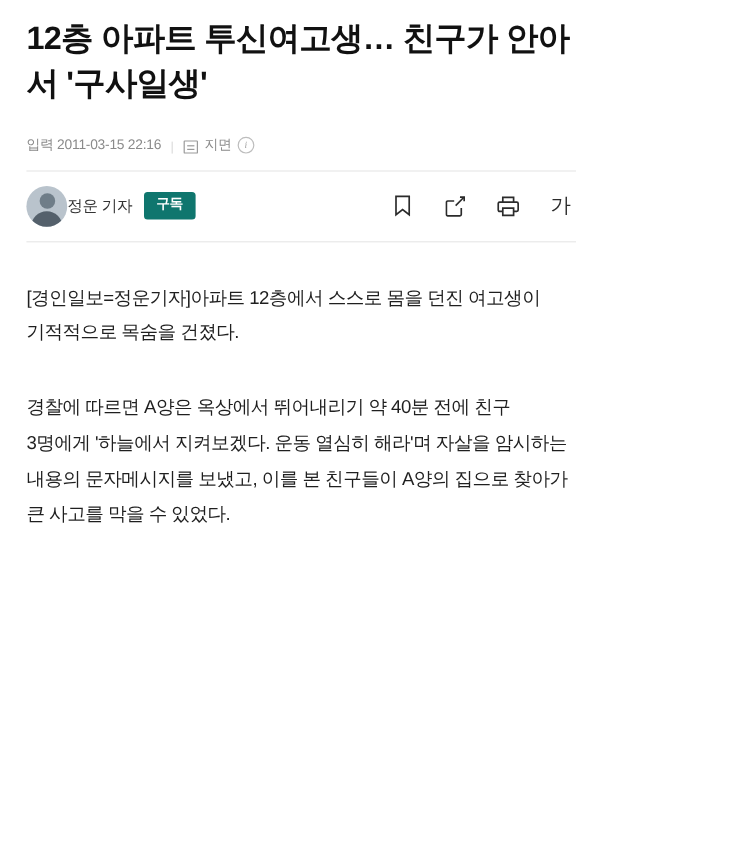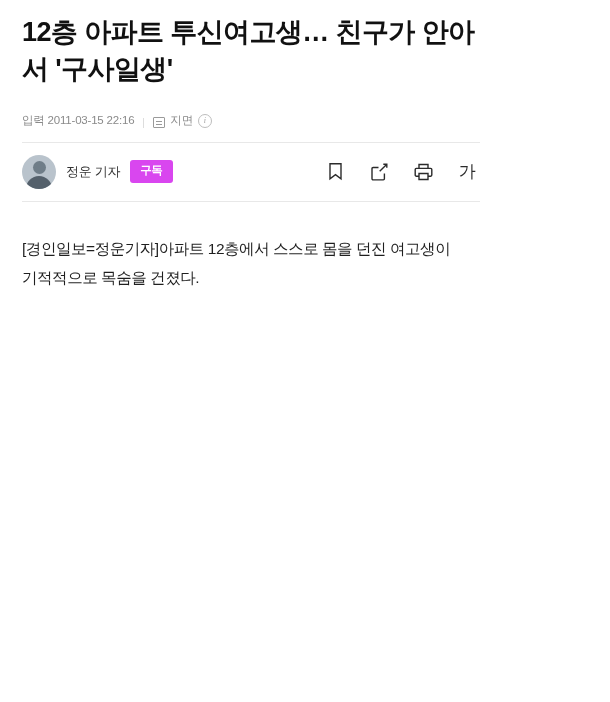--- a/index.html
+++ b/index.html
@@ -133,26 +133,25 @@
     width: 26px;
     height: 16px;
     border-radius: 13px 13px 0 0;
     background: #54606b;
     left: 4px;
     top: 21px;
   }
   .reporter-name {
     font-size: 13px;
     color: #333333;
-    margin-left: 10px;
     letter-spacing: -0.3px;
   }
   .subscribe-btn {
     margin-left: 10px;
-    background: #d946ef;
+    background: #0f766e;
     color: #ffffff;
     font-size: 11.5px;
     font-weight: bold;
     border-radius: 3px;
     padding: 5px 10px 6px;
     letter-spacing: -0.3px;
     line-height: 1;
   }
   .byline-right {
     display: flex;
@@ -230,15 +229,16 @@
           <path d="M5 13.2H2.3c-.6 0-1.1-.5-1.1-1.1V6.5c0-.6.5-1.1 1.1-1.1h14.4c.6 0 1.1.5 1.1 1.1v5.6c0 .6-.5 1.1-1.1 1.1H14"></path>
           <path d="M5 10.5h9v6H5z"></path>
         </svg>
       </span>
       <span class="tool font-tool">가</span>
     </div>
   </div>
 
   <div class="body-text">
     <p>[경인일보=정운기자]아파트 12층에서 스스로 몸을 던진 여고생이 기적적으로 목숨을 건졌다.</p>
+    <p>경찰에 따르면 A양은 옥상에서 뛰어내리기 약 40분 전에 친구 3명에게 '하늘에서 지켜보겠다. 운동 열심히 해라'며 자살을 암시하는 내용의 문자메시지를 보냈고, 이를 본 친구들이 A양의 집으로 찾아가 큰 사고를 막을 수 있었다.</p>
   </div>
 
 </div>
 
 </body></html>

